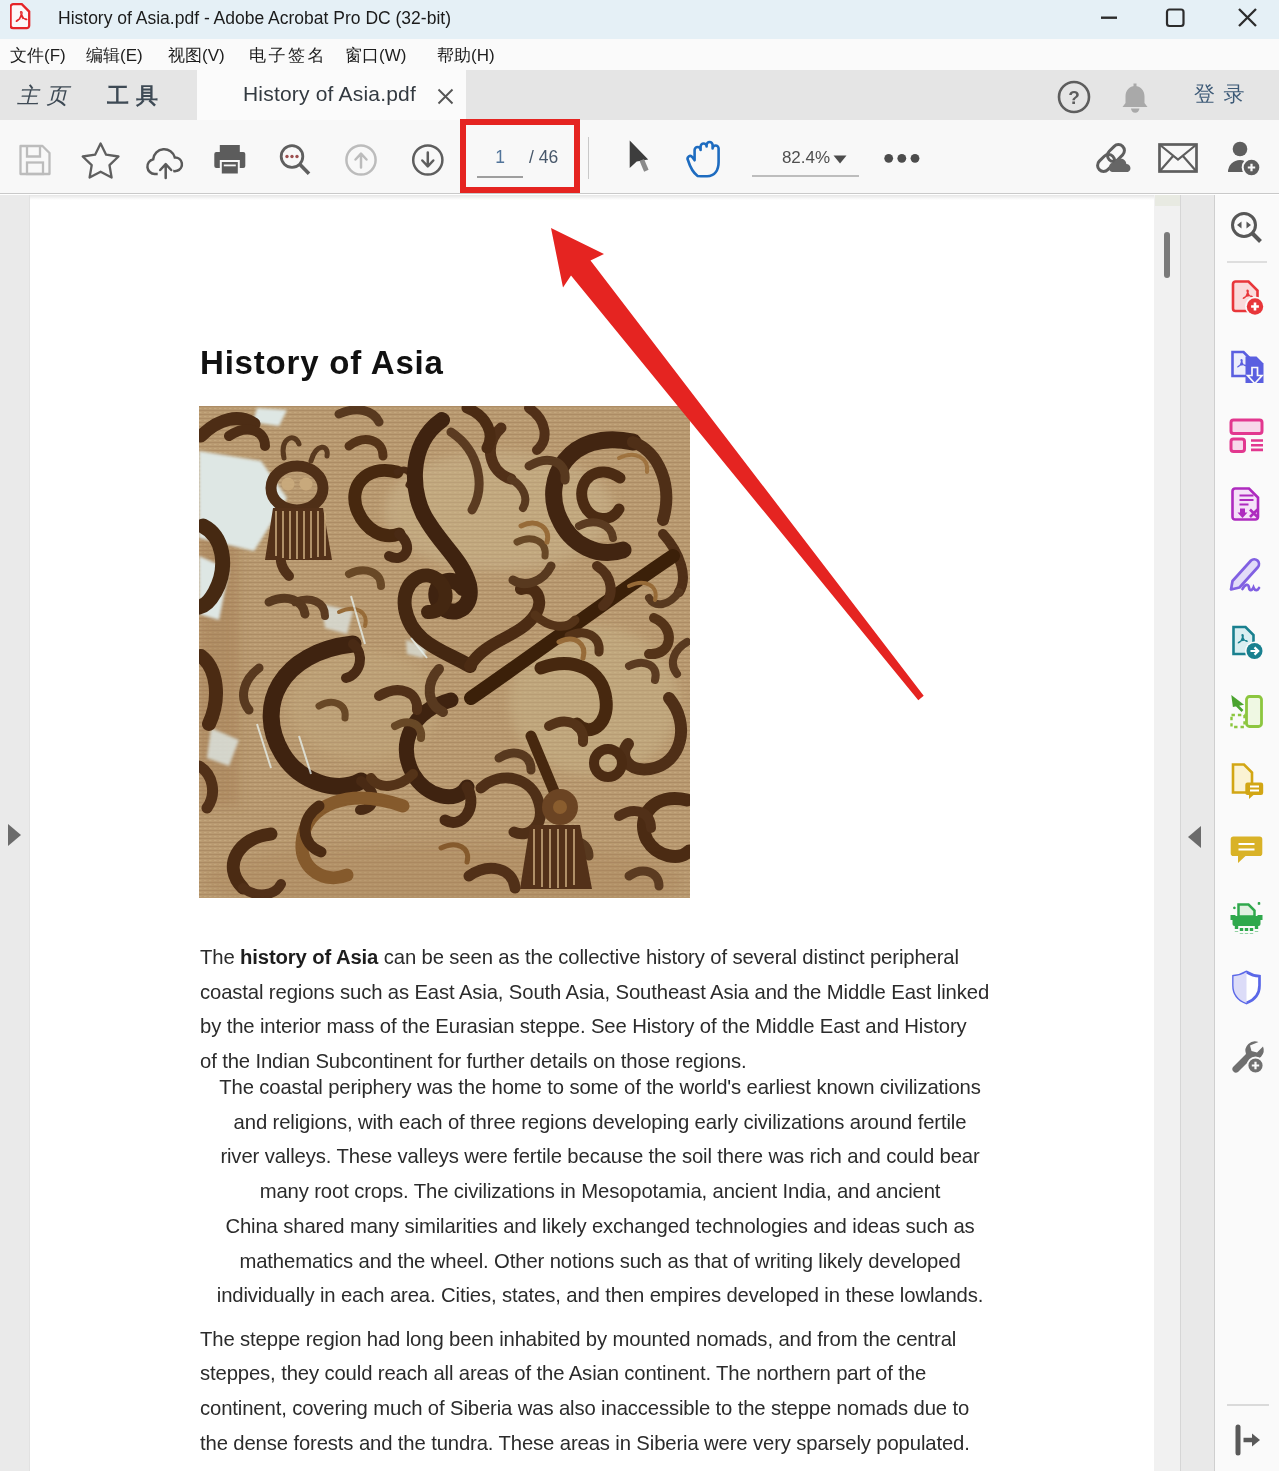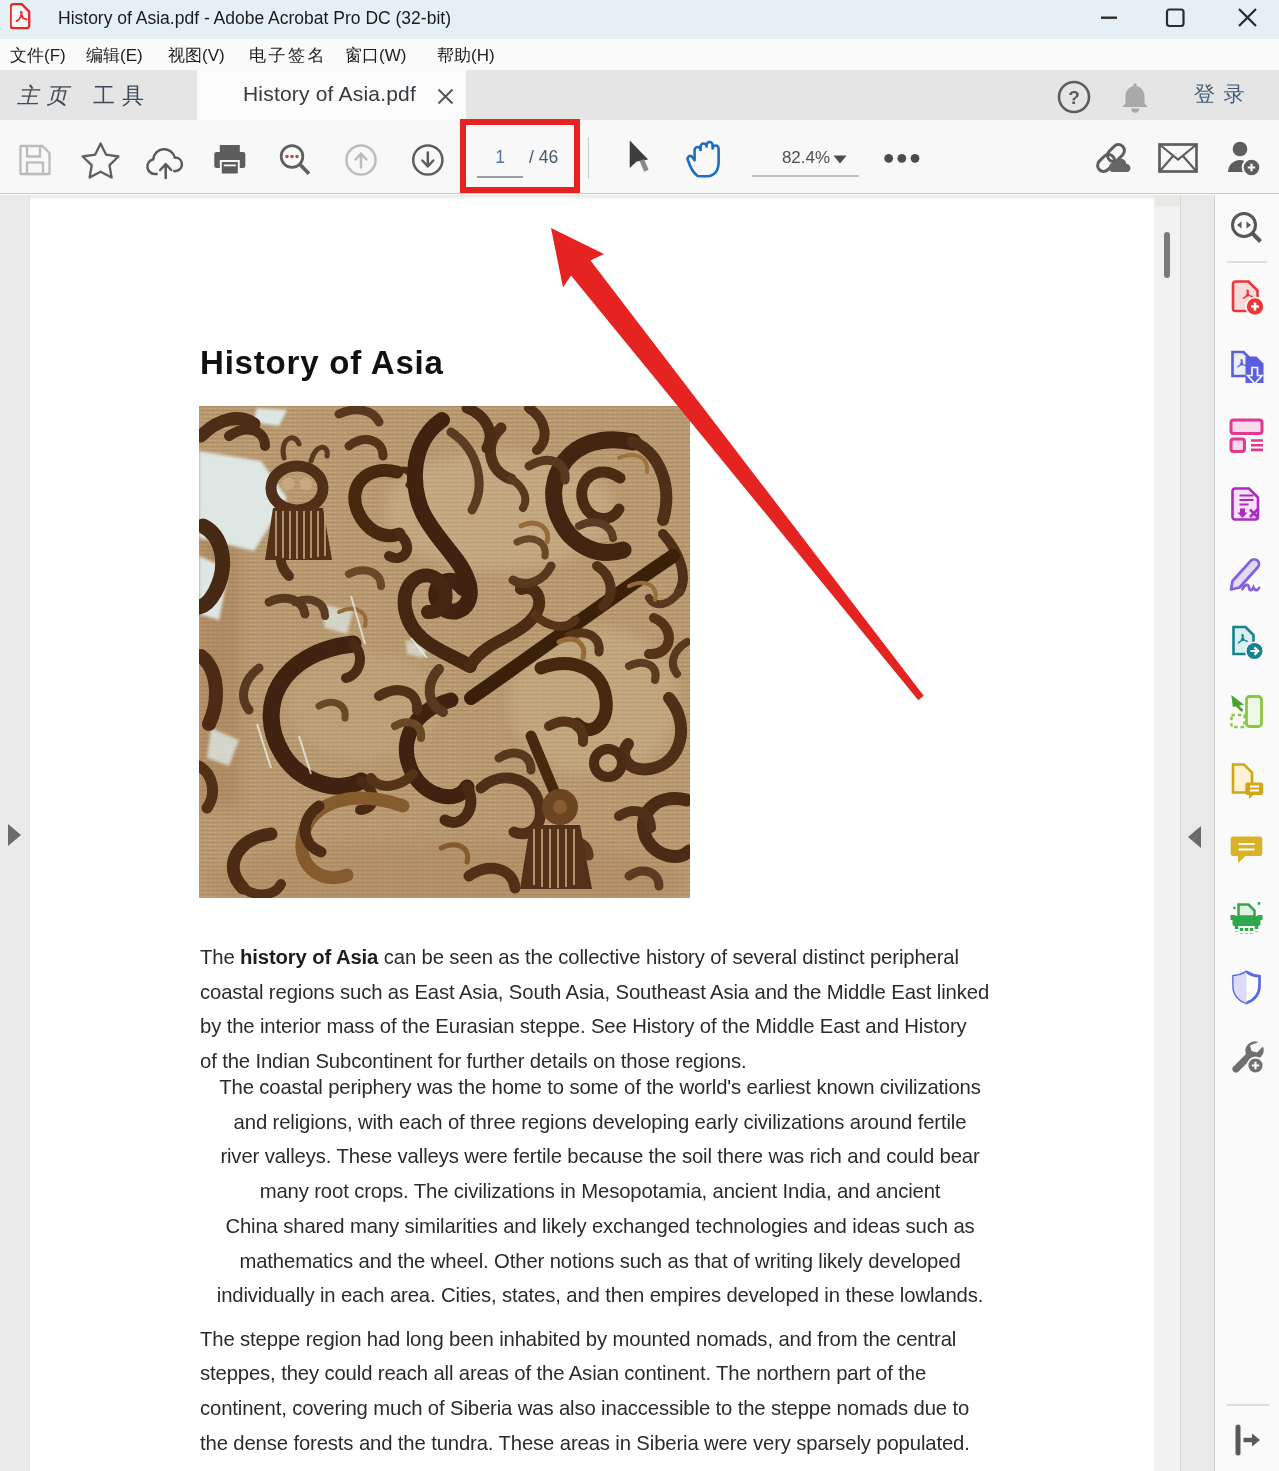--- a/index.html
+++ b/index.html
@@ -56,21 +56,21 @@
   <div class="menuitem" style="left:10px;text-align:center;">文件(F)</div>
   <div class="menuitem" style="left:86px;">编辑(E)</div>
   <div class="menuitem" style="left:168px;">视图(V)</div>
   <div class="menuitem" style="left:249px;letter-spacing:2.5px;">电子签名</div>
   <div class="menuitem" style="left:345px;">窗口(W)</div>
   <div class="menuitem" style="left:422px;margin-left:15px;">帮助(H)</div>
 </div>
 
 <div id="tabbar">
   <div class="tabbig" style="left:17px;font-style:italic;">主页</div>
-  <div class="tabbig" style="left:93px;">工具</div>
+  <div class="tabbig" style="left:107px;font-weight:bold;">工具</div>
   <div id="activetab">
     <div class="tabtitle">History of Asia.pdf</div>
   </div>
   <div id="signin">登录</div>
 </div>
 
 <div id="toolbar">
   <div class="vsep" style="left:588px;"></div>
   <div id="pagenum1">1</div>
   <div id="pagenum1u"></div>

